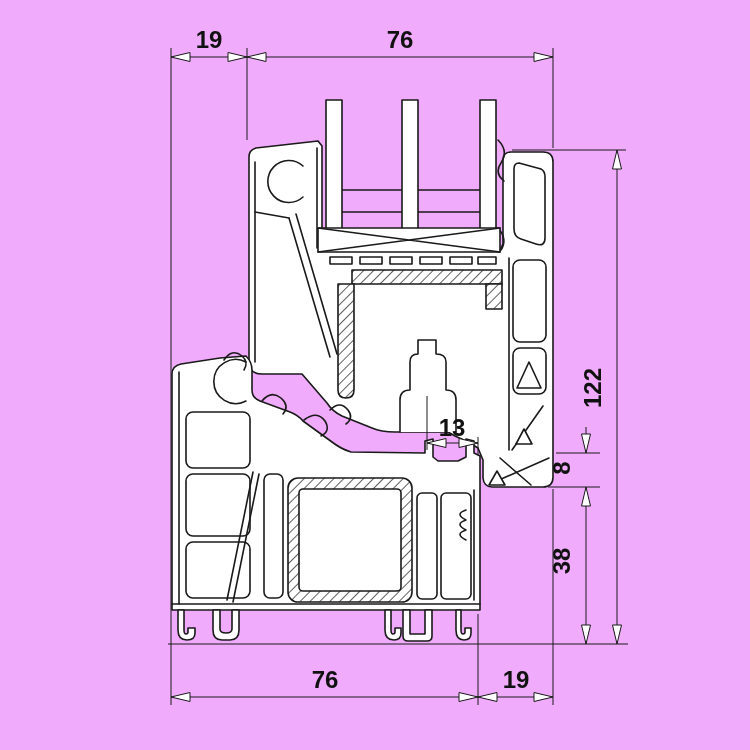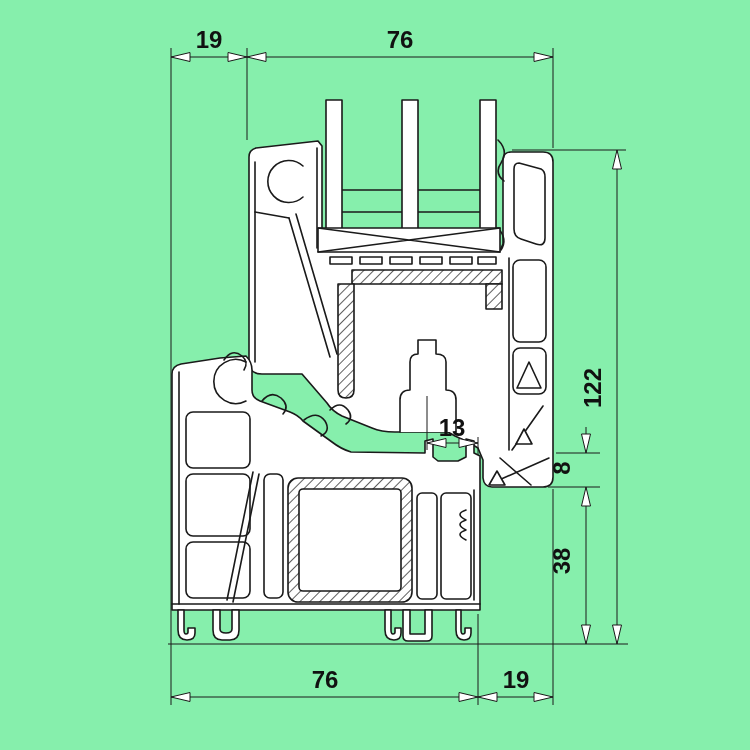--- a/index.html
+++ b/index.html
@@ -1,16 +1,16 @@
 <!DOCTYPE html>
 <html><head>
 <meta charset="utf-8">
 <style>
   html,body{margin:0;padding:0;background:#ffffff;}
-  .stage{width:750px;height:750px;position:relative;background:#86efac;overflow:hidden;
+  .stage{width:750px;height:750px;position:relative;background:#f0abfc;overflow:hidden;
          font-family:"Liberation Sans", sans-serif;text-align:right;}
   svg{display:block;}
   .dimtext{font-family:"Liberation Sans", sans-serif;font-size:24px;font-weight:700;fill:#111;}
 </style>
 </head>
 <body>
 
 <div class="stage">
 <svg width="750" height="750" viewBox="0 0 750 750">
   <defs>

